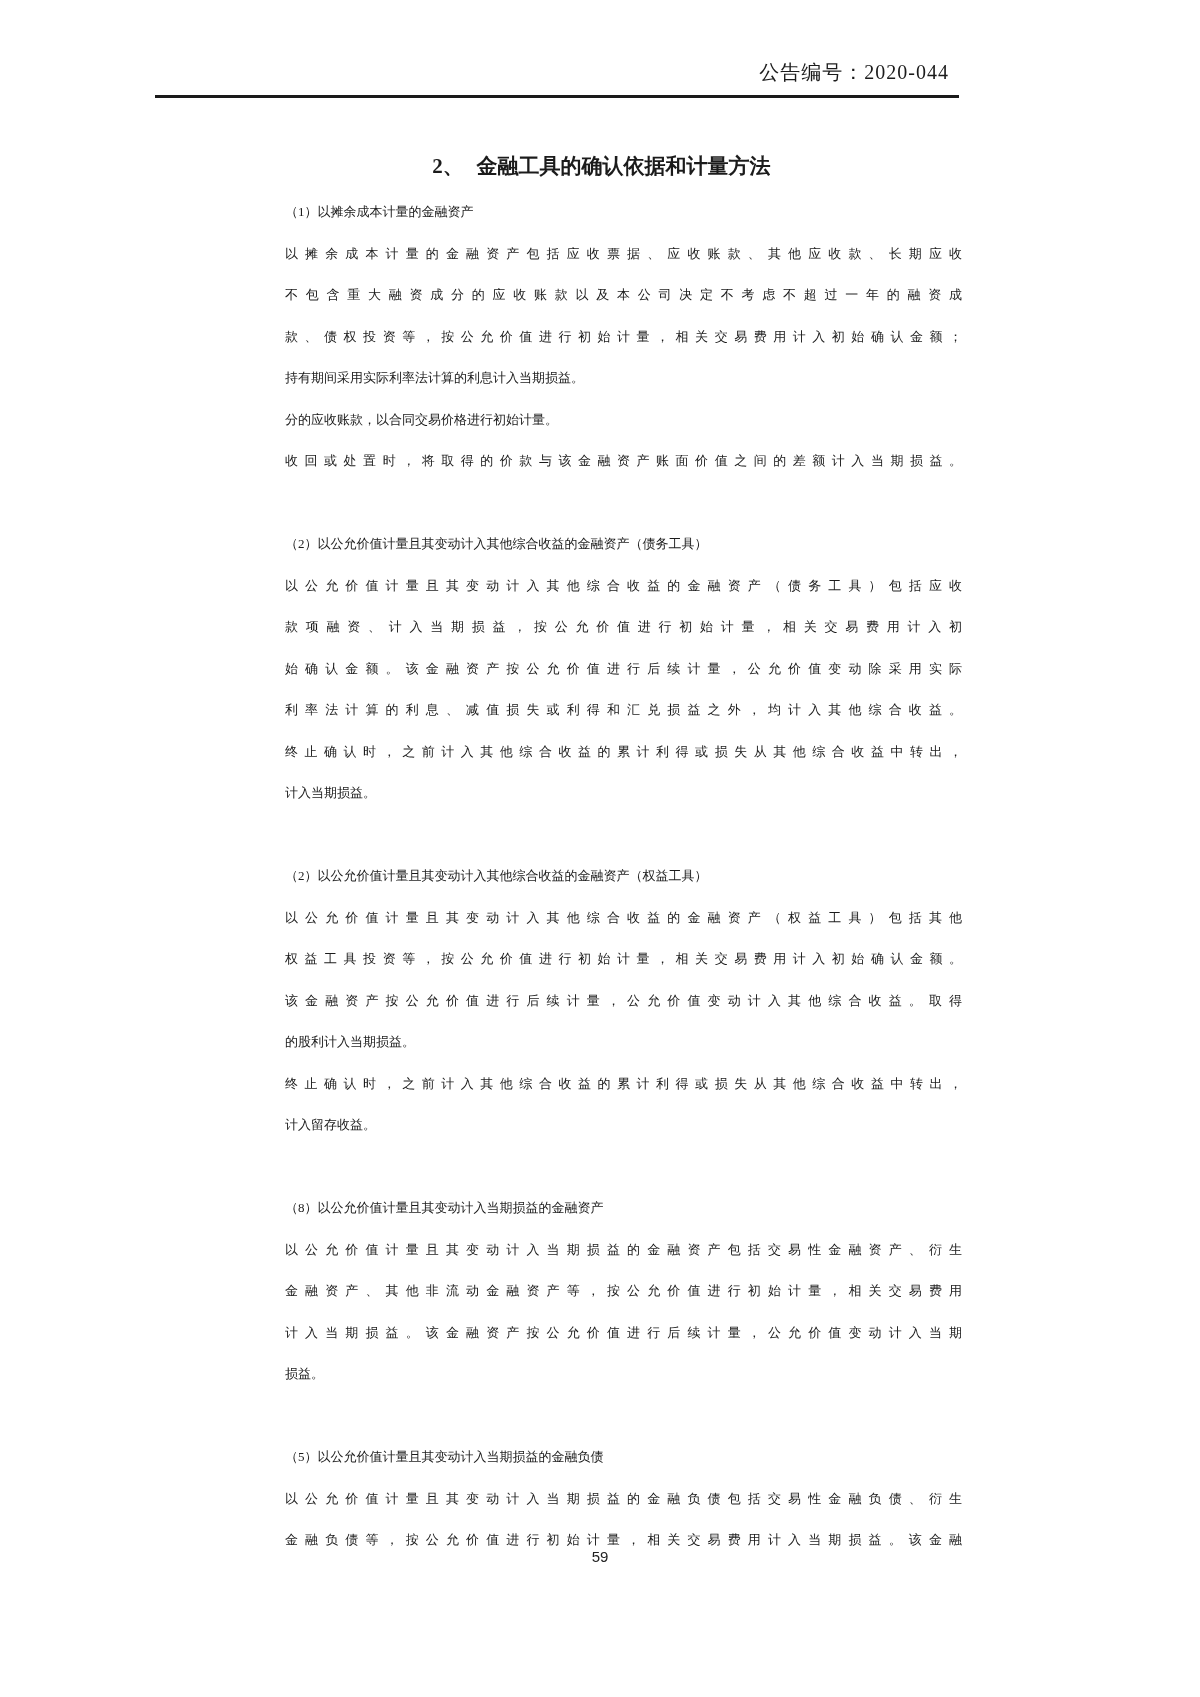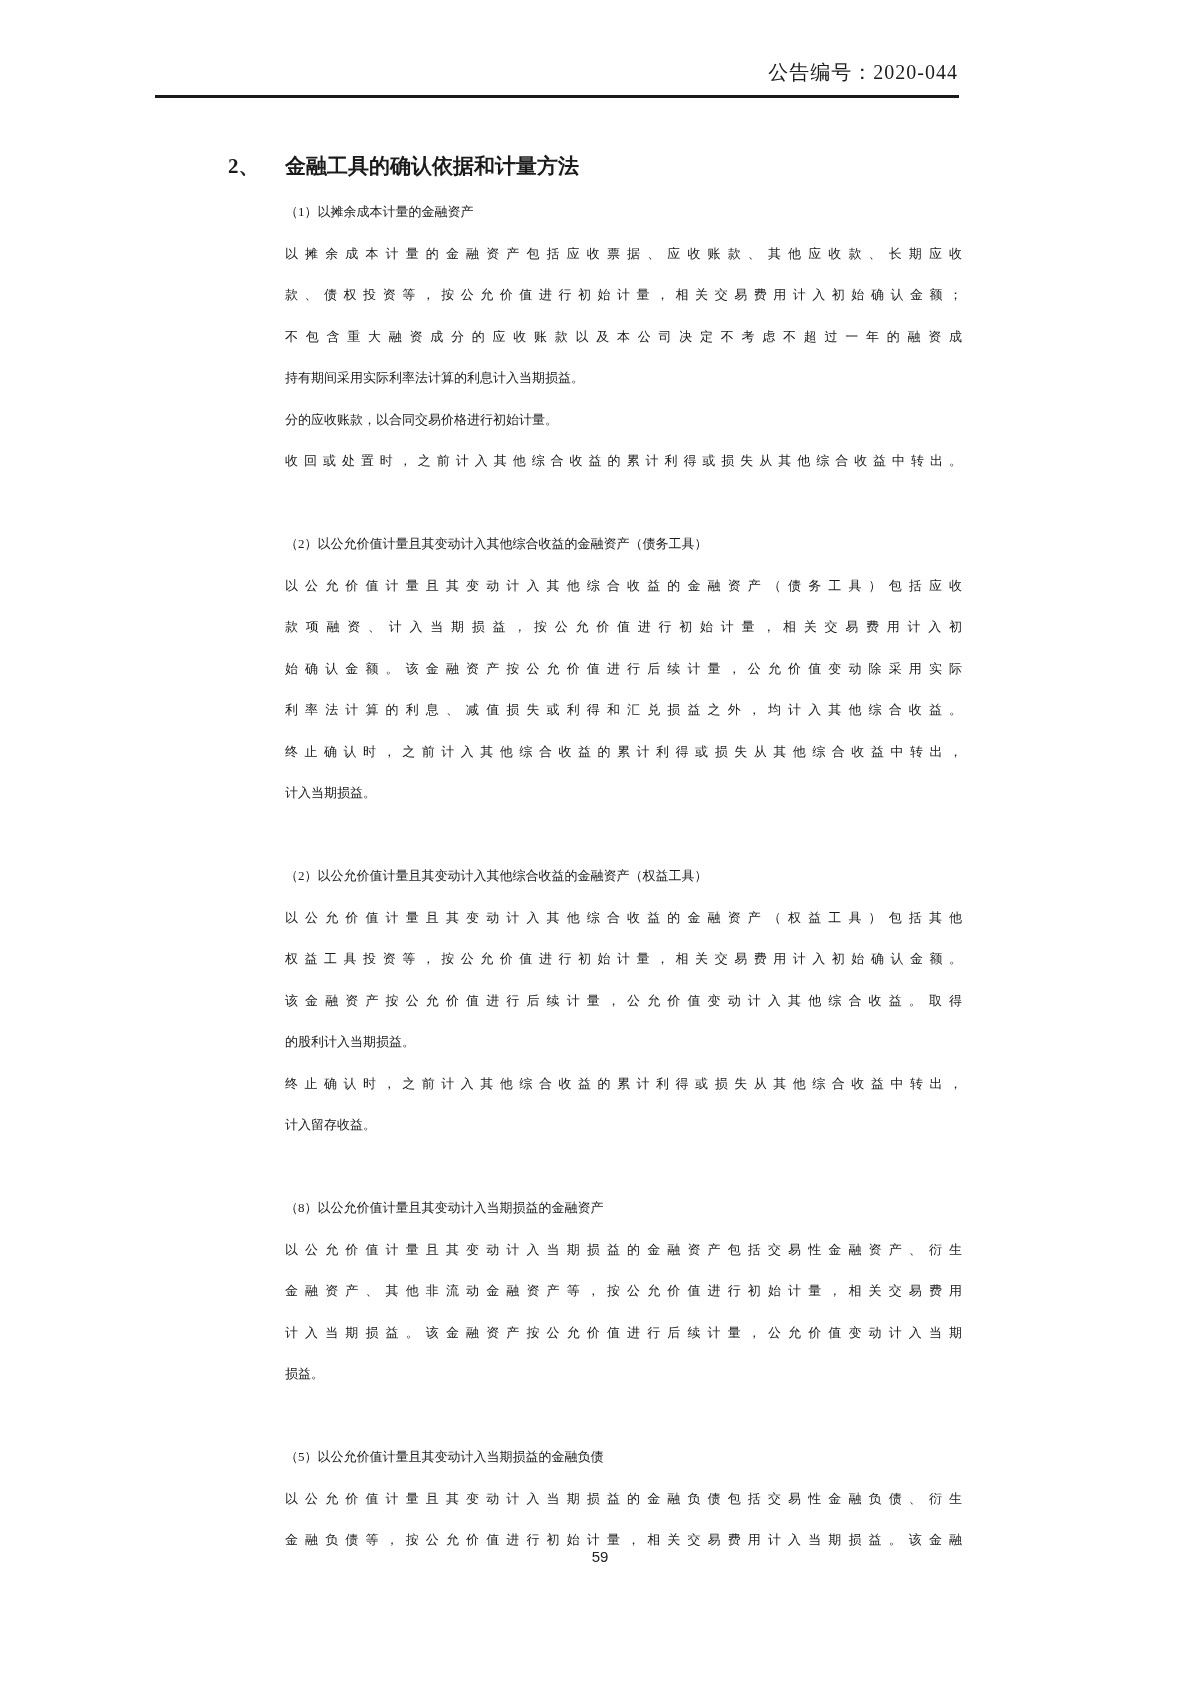--- a/index.html
+++ b/index.html
@@ -9,21 +9,21 @@
     height: 1697px;
     margin: 0 auto;
     background: #ffffff;
     font-family: "Liberation Serif", "DejaVu Serif", serif;
     color: #1b1b1b;
     overflow: hidden;
   }
   .hdr {
     position: absolute;
     top: 59px;
-    right: 242px;
+    right: 251px;
     font-size: 20px;
     letter-spacing: 1px;
     white-space: nowrap;
     margin-left: 15px;
   }
   .rule {
     position: absolute;
     top: 95px;
     left: 155px;
     width: 804px;
@@ -35,20 +35,21 @@
     top: 141px;
     left: 285px;
     width: 677px;
   }
   .h2row {
     margin-left: -57px;
     font-weight: bold;
     font-size: 21px;
     line-height: 50px;
     white-space: nowrap;
+    text-align: center;
   }
   .h2num {
     display: inline-block;
     width: 57px;
   }
   .sub {
     font-size: 13px;
     line-height: 41.5px;
     white-space: nowrap;
   }
@@ -81,25 +82,25 @@
   <div class="rule"></div>
 
   <div class="doc-body">
 
     <div class="h2row">
       <span class="h2num">2、</span><span class="h2title">金融工具的确认依据和计量方法</span>
     </div>
 
     <div class="sub">（1）以摊余成本计量的金融资产</div>
     <div class="ln j">以摊余成本计量的金融资产包括应收票据、应收账款、其他应收款、长期应收</div>
+    <div class="ln j">不包含重大融资成分的应收账款以及本公司决定不考虑不超过一年的融资成</div>
     <div class="ln j">款、债权投资等，按公允价值进行初始计量，相关交易费用计入初始确认金额；</div>
-    <div class="ln j">不包含重大融资成分的应收账款以及本公司决定不考虑不超过一年的融资成</div>
     <div class="ln">持有期间采用实际利率法计算的利息计入当期损益。</div>
     <div class="ln">分的应收账款，以合同交易价格进行初始计量。</div>
-    <div class="ln j">收回或处置时，之前计入其他综合收益的累计利得或损失从其他综合收益中转出。</div>
+    <div class="ln j">收回或处置时，将取得的价款与该金融资产账面价值之间的差额计入当期损益。</div>
 
     <div class="sp"></div>
 
     <div class="sub">（2）以公允价值计量且其变动计入其他综合收益的金融资产（债务工具）</div>
     <div class="ln j">以公允价值计量且其变动计入其他综合收益的金融资产（债务工具）包括应收</div>
     <div class="ln j">款项融资、计入当期损益，按公允价值进行初始计量，相关交易费用计入初</div>
     <div class="ln j">始确认金额。该金融资产按公允价值进行后续计量，公允价值变动除采用实际</div>
     <div class="ln j">利率法计算的利息、减值损失或利得和汇兑损益之外，均计入其他综合收益。</div>
     <div class="ln j">终止确认时，之前计入其他综合收益的累计利得或损失从其他综合收益中转出，</div>
     <div class="ln">计入当期损益。</div>

